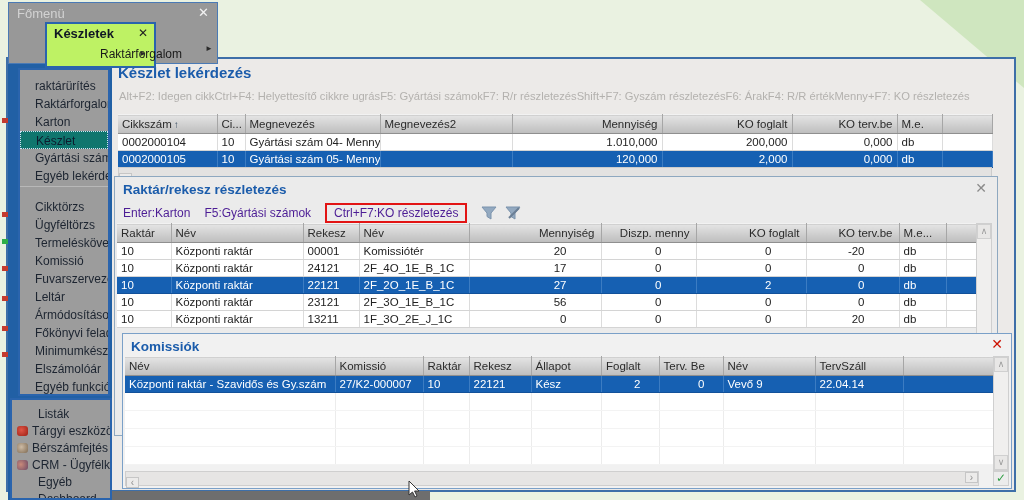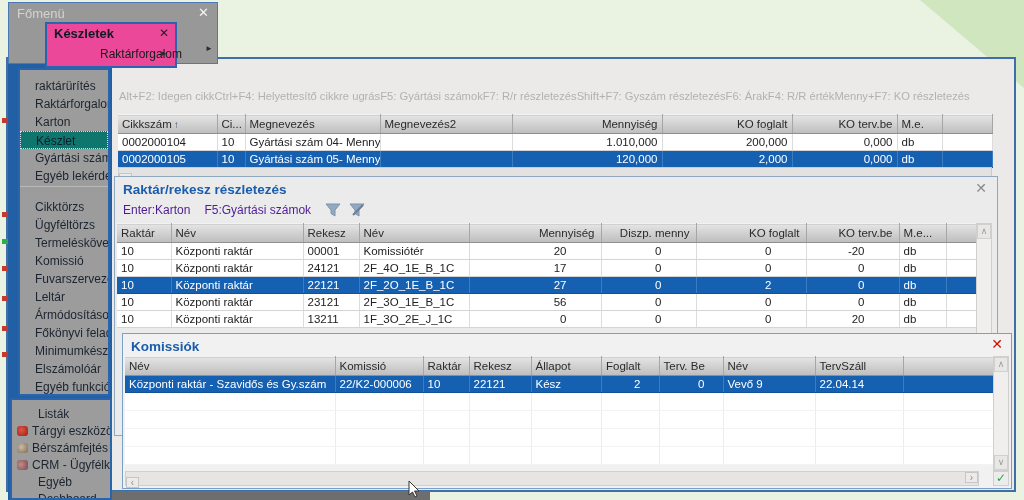--- a/index.html
+++ b/index.html
@@ -85,39 +85,40 @@
   .ico-assets { background:radial-gradient(circle at 40% 40%, #e05545, #9c1f14); }
   .ico-payroll { background:radial-gradient(circle at 40% 40%, #cdbba5, #7e6a52); }
   .ico-crm { background:radial-gradient(circle at 35% 45%, #c98a7a, #6e4a66); }
   .p3-indent { padding-left:26px; }
 
   .fomenu { position:absolute; left:8px; top:2px; width:210px; height:62px; background:#989898;
             border:1px solid #4a7ab5; z-index:13; }
   .fomenu .t { position:absolute; left:8px; top:3px; font-size:13px; color:#d2d2d2; }
   .fomenu .x { position:absolute; right:8px; top:2px; font-size:13px; color:#f2f2f2; }
   .fomenu .arr { position:absolute; right:4px; top:41px; font-size:8px; color:#2a2a2a; }
-  .keszletek { position:absolute; left:45px; top:22px; width:132px; height:46px; background:#ec4899;
+  .keszletek { position:absolute; left:45px; top:22px; width:111px; height:46px; background:#bef264;
                border:2px solid #2a64ad; z-index:14; }
   .keszletek .t { position:absolute; left:7px; top:2px; font-size:13px; font-weight:bold; color:#101824; }
   .keszletek .x { position:absolute; right:6px; top:2px; font-size:12px; color:#222; }
   .keszletek .item { position:absolute; left:53px; top:23px; font-size:12px; color:#1a1a1a; }
   .keszletek .arr { position:absolute; right:7px; top:25px; font-size:8px; color:#2a2a2a; }
 
   .taskbar-strip { position:absolute; left:112px; top:491px; width:318px; height:9px;
                    background:#6e6e6e; z-index:20; }
   .cursor { position:absolute; left:408px; top:480px; z-index:30; }
   .filter-svgs { display:flex; gap:8px; align-items:center; }
 </style>
 </head>
 <body>
 
 <div class="stage">
   <div class="bg-tri"></div>
 
   <div class="outer-window">
+    <div class="main-title">Készlet lekérdezés</div>
     <div class="main-shortcuts">
       <span>Alt+F2: Idegen cikk</span>
       <span>Ctrl+F4: Helyettesítő cikkre ugrás</span>
       <span>F5: Gyártási számok</span>
       <span>F7: R/r részletezés</span>
       <span>Shift+F7: Gyszám részletezés</span>
       <span>F6: Árak</span>
       <span>F4: R/R érték</span>
       <span>Menny+F7: KO részletezés</span>
     </div>
@@ -173,20 +174,21 @@
     </table>
     <div class="main-hscroll"><span class="sbtn">‹</span></div>
   </div>
 
   <div class="detail-window">
     <div class="win-title">Raktár/rekesz részletezés</div>
     <div class="win-close">✕</div>
     <div class="d-toolbar">
       <span>Enter:Karton</span>
       <span>F5:Gyártási számok</span>
+      <span class="redbox">Ctrl+F7:KO részletezés</span>
       <span class="filter-svgs">
         <svg width="16" height="14" viewBox="0 0 16 14">
             <polygon points="1,1 15,1 10,7 10,13 6,10.5 6,7" fill="#93a9c0" stroke="#7b93ad" stroke-width="1"></polygon>
           </svg>
         <svg width="16" height="14" viewBox="0 0 16 14">
             <polygon points="1,1 15,1 10,7 10,13 6,10.5 6,7" fill="#93a9c0" stroke="#7b93ad" stroke-width="1"></polygon>
             <line x1="14" y1="2" x2="4" y2="12" stroke="#6b7f95" stroke-width="2"></line>
           </svg>
       </span>
     </div>
@@ -311,21 +313,21 @@
             <th>Foglalt</th>
             <th>Terv. Be</th>
             <th>Név</th>
             <th>TervSzáll</th>
             <th></th>
           </tr>
         </thead>
       <tbody>
           <tr class="sel">
             <td>Központi raktár - Szavidős és Gy.szám</td>
-            <td>22/K2-000006</td>
+            <td>27/K2-000007</td>
             <td>10</td>
             <td>22121</td>
             <td>Kész</td>
             <td>2</td>
             <td>0</td>
             <td>Vevő 9</td>
             <td>22.04.14</td>
             <td></td>
           </tr>
         </tbody>

